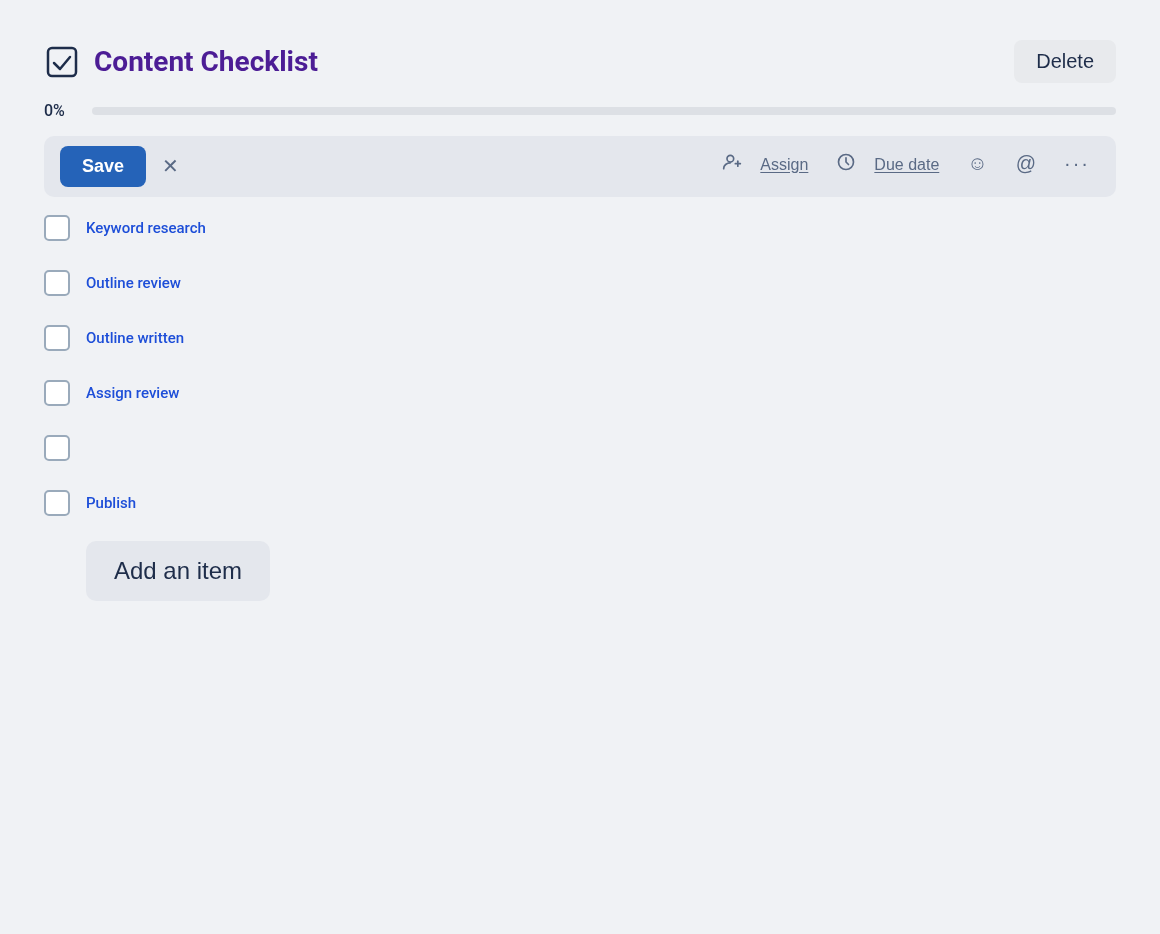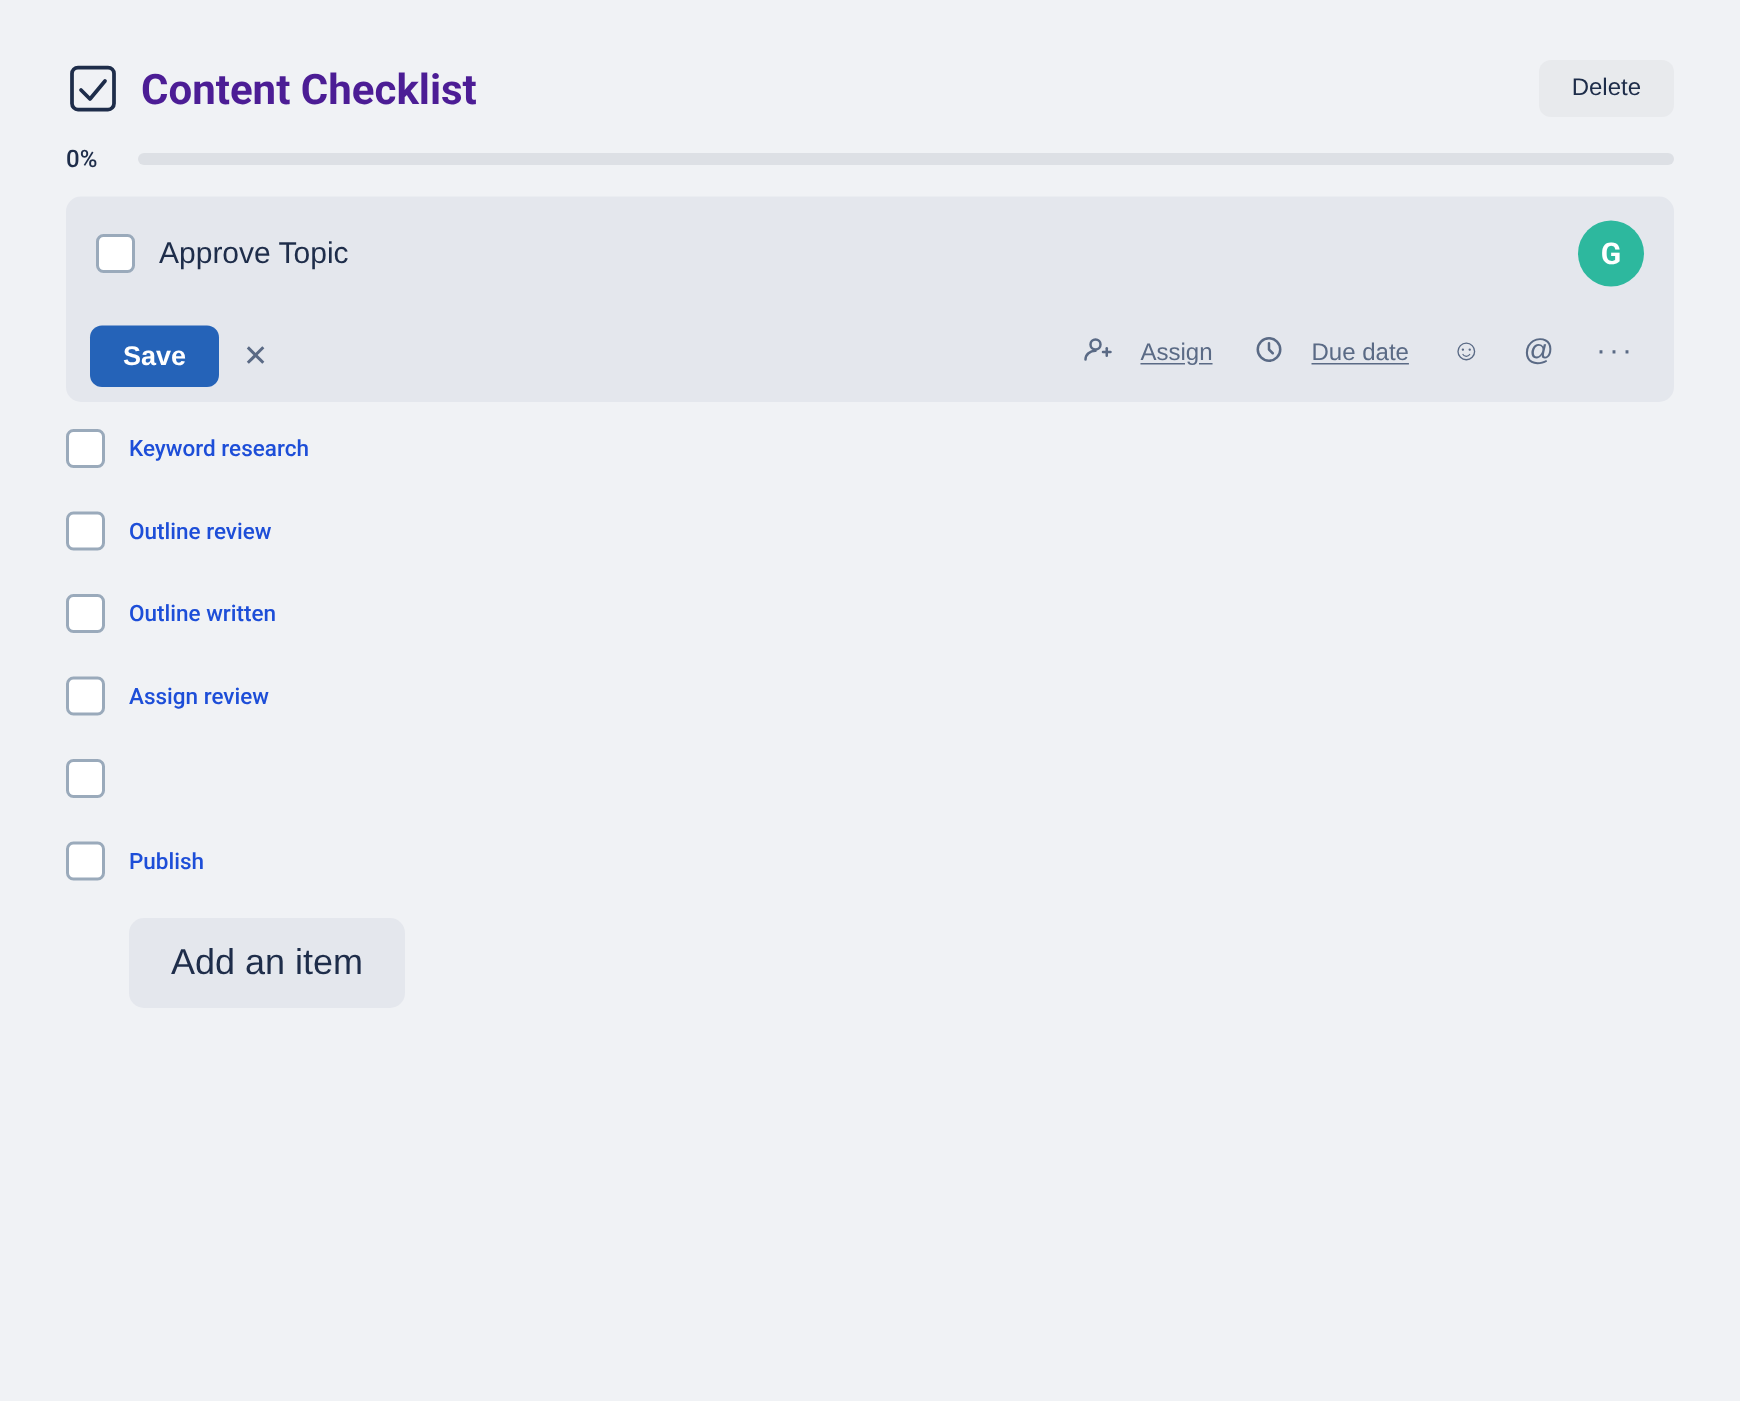--- a/index.html
+++ b/index.html
@@ -51,21 +51,21 @@
       font-size: 28px;
       font-weight: 700;
       color: #4c1d95;
     }
 
     .delete-btn {
       background: #e8eaed;
       border: none;
       border-radius: 8px;
       padding: 10px 22px;
-      font-size: 16px;
+      font-size: 20px;
       font-weight: 500;
       color: #1e2d4a;
       cursor: pointer;
     }
 
     .progress-row {
       display: flex;
       align-items: center;
       gap: 12px;
       margin-bottom: 16px;
@@ -257,27 +257,20 @@
   <div class="progress-row">
     <span class="progress-label">0%</span>
     <div class="progress-bar-bg">
       <div class="progress-bar-fill" style="width: 0%"></div>
     </div>
   </div>
 
   <div class="checklist">
 
     <div class="item-editing">
-      <div class="item-editing-top">
-        <div class="checkbox"></div>
-        <input class="item-editing-input" value="Approve Topic" type="text" style="">
-        <div class="avatar-circle">
-          <span>G</span>
-        </div>
-      </div>
       <div class="item-editing-toolbar">
         <button class="save-btn">Save</button>
         <button class="cancel-btn">
           <span>✕</span>
         </button>
         <div class="toolbar-spacer"></div>
         <button class="toolbar-action">
           <span class="toolbar-icon">
             <svg width="20" height="20" viewBox="0 0 24 24" fill="none" stroke="#5a6a85" stroke-width="2" stroke-linecap="round" stroke-linejoin="round">
               <circle cx="10" cy="8" r="4"></circle>

